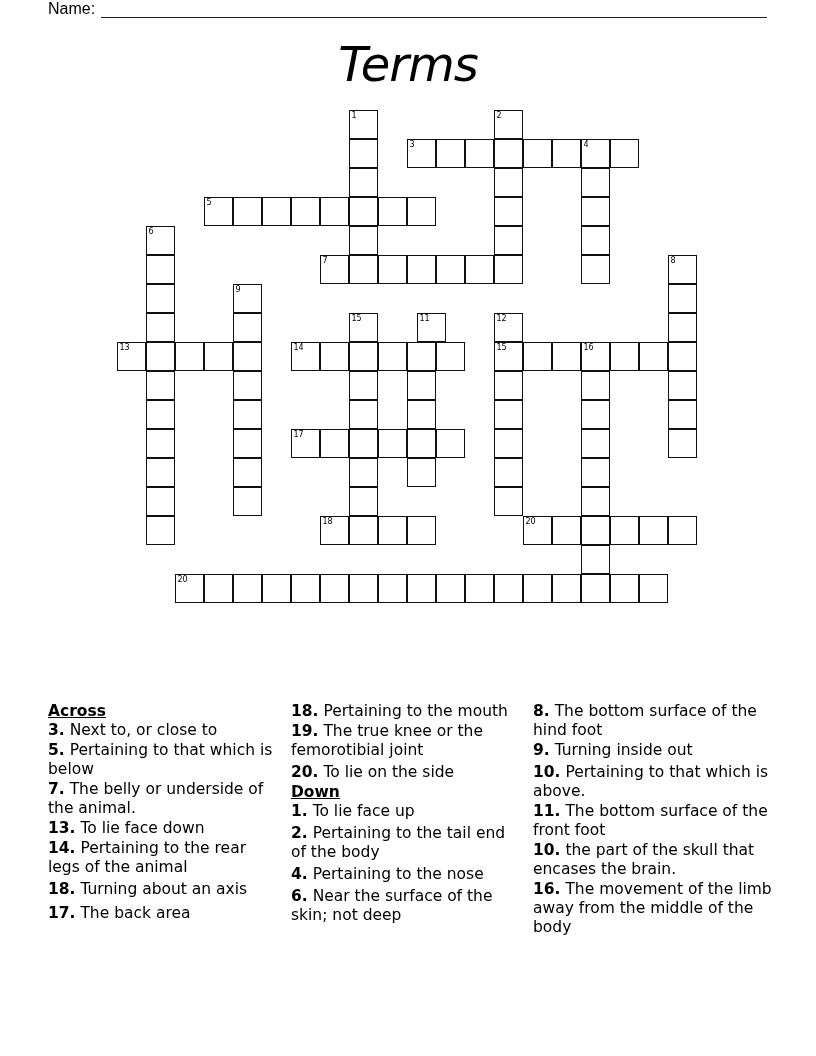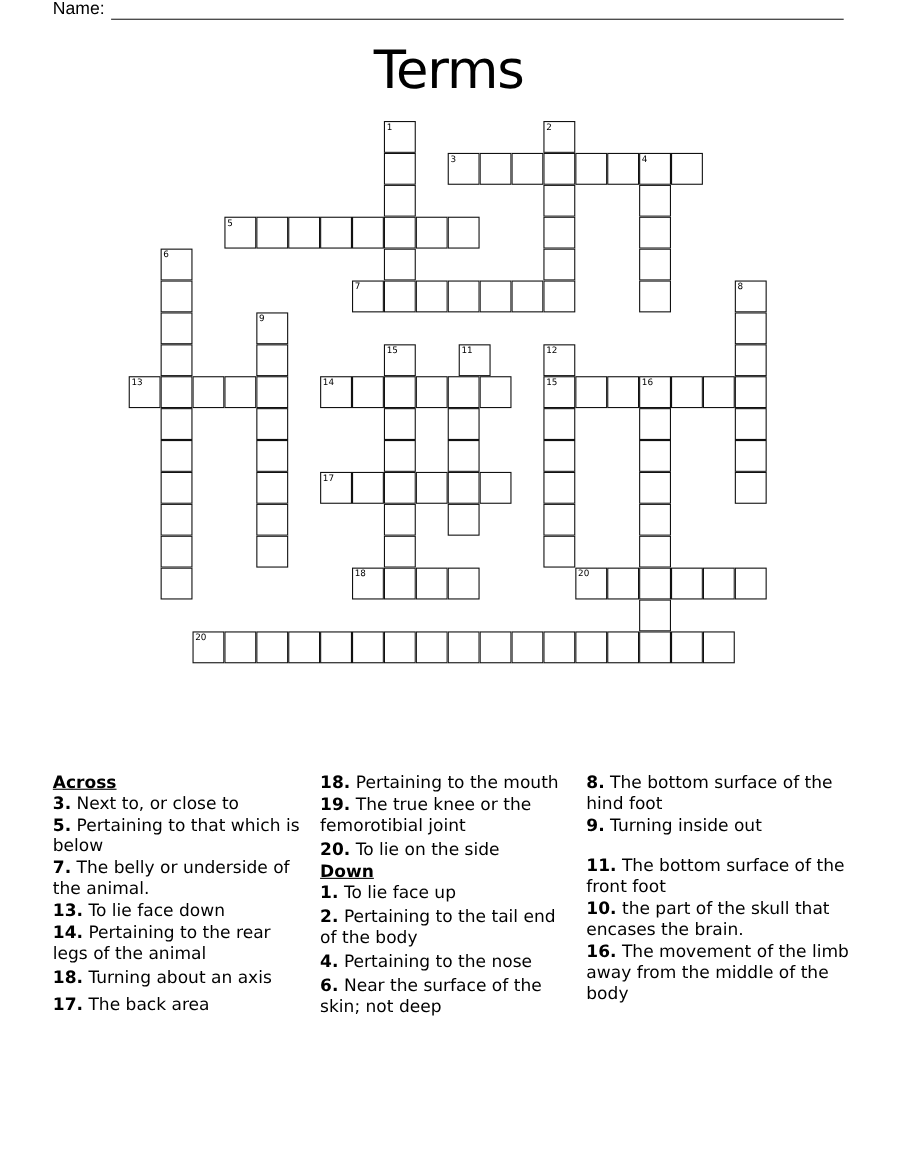--- a/index.html
+++ b/index.html
@@ -1,20 +1,20 @@
 <!DOCTYPE html>
 <html><head>
 <meta charset="utf-8">
 <style>
   html, body { margin: 0; padding: 0; background: #ffffff; }
   body { width: 816px; height: 1056px; position: relative; overflow: hidden; font-family: "DejaVu Sans", sans-serif; color: #000; }
   .name-line { position: absolute; left: 48px; top: 0px; font-family: "Liberation Sans", sans-serif; font-size: 16px; line-height: 18px; display: flex; align-items: flex-end; }
   .name-label { margin-right: 6px; }
   .name-rule { display: inline-block; width: 666px; border-bottom: 1px solid #222; height: 14px; }
-  .title { position: absolute; left: 0; width: 816px; top: 34px; text-align: center; font-family: "DejaVu Sans", sans-serif; font-size: 48px; line-height: 60px; font-weight: normal; letter-spacing: -1px; }
+  .title { position: absolute; left: 0; width: 816px; top: 34px; text-align: center; font-family: "DejaVu Sans", sans-serif; font-size: 48px; line-height: 60px; font-weight: normal; letter-spacing: -1px; font-style: italic; }
   .grid { position: absolute; left: 117px; top: 110px; width: 600px; height: 500px; }
   .cell { position: absolute; width: 29px; height: 29px; box-sizing: border-box; border: 1.5px solid #111; background: #fff; margin-left: -0.5px; margin-top: -0.5px; }
   .cell .num { position: absolute; left: 2px; top: 0px; font-family: "DejaVu Sans", sans-serif; font-size: 8px; line-height: 9px; }
   .clues { position: absolute; top: 702px; font-family: "DejaVu Sans", sans-serif; font-size: 15.5px; line-height: 19px; }
   .col1 { left: 48px; width: 232px; }
   .col2 { left: 291px; width: 232px; }
   .col3 { left: 533px; width: 240px; }
   .heading { font-weight: bold; text-decoration: underline; display: block; }
   .clue { display: block; margin-bottom: 1px; }
   .clue .cn { font-weight: bold; }
@@ -219,17 +219,18 @@
   <span class="clue"><span class="cn">20.</span> <span>To lie on the side</span></span>
   <span class="heading">Down</span>
   <span class="clue" style="margin-bottom:3px"><span class="cn">1.</span> <span>To lie face up</span></span>
   <span class="clue" style="margin-bottom:3px"><span class="cn">2.</span> <span>Pertaining to the tail end of the body</span></span>
   <span class="clue" style="margin-bottom:3px"><span class="cn">4.</span> <span>Pertaining to the nose</span></span>
   <span class="clue"><span class="cn">6.</span> <span>Near the surface of the skin; not deep</span></span>
 </div>
 
 <div class="clues col3">
   <span class="clue"><span class="cn">8.</span> <span>The bottom surface of the hind foot</span></span>
-  <span class="clue" style="margin-bottom:18px"><span class="cn">9.</span> <span>Turning inside out</span></span>
+  <span class="clue" style="margin-bottom:3px"><span class="cn">9.</span> <span>Turning inside out</span></span>
+  <span class="clue"><span class="cn">10.</span> <span>Pertaining to that which is above.</span></span>
   <span class="clue"><span class="cn">11.</span> <span>The bottom surface of the front foot</span></span>
   <span class="clue"><span class="cn">10.</span> <span>the part of the skull that encases the brain.</span></span>
   <span class="clue"><span class="cn">16.</span> <span>The movement of the limb away from the middle of the body</span></span>
 </div>
 
 </body></html>

